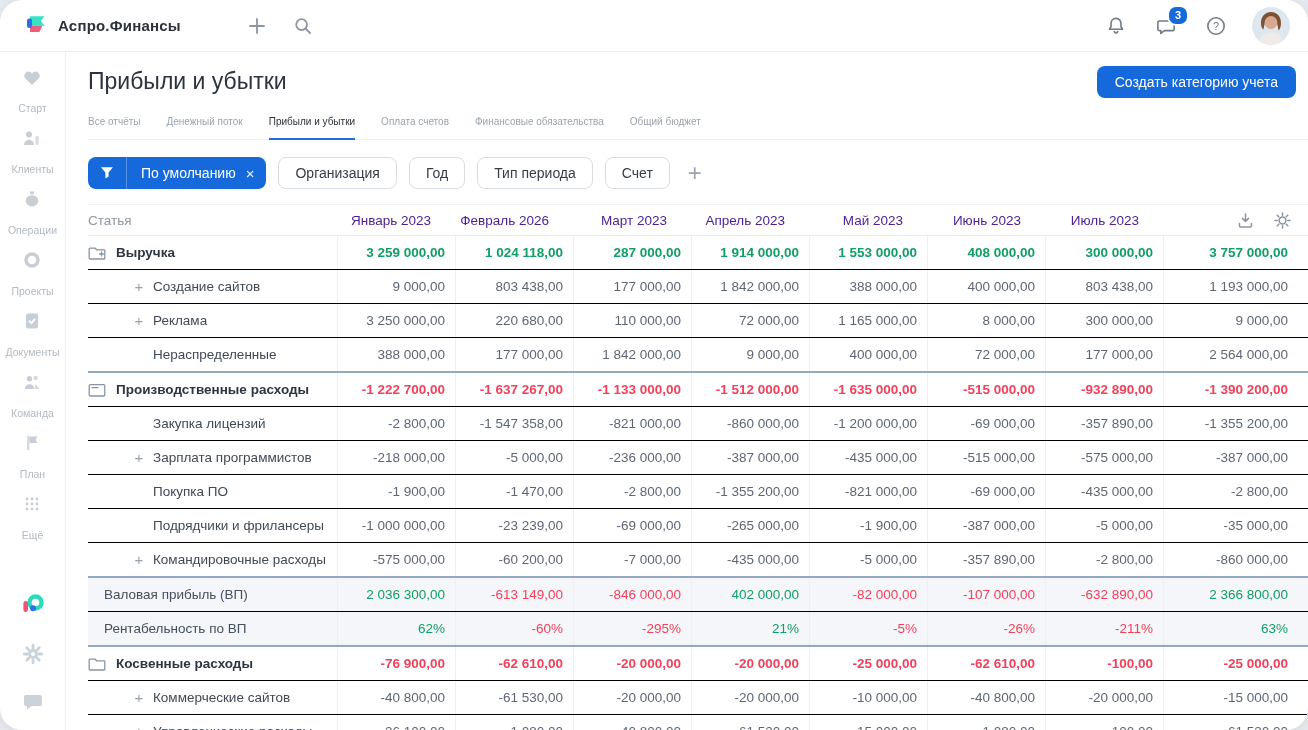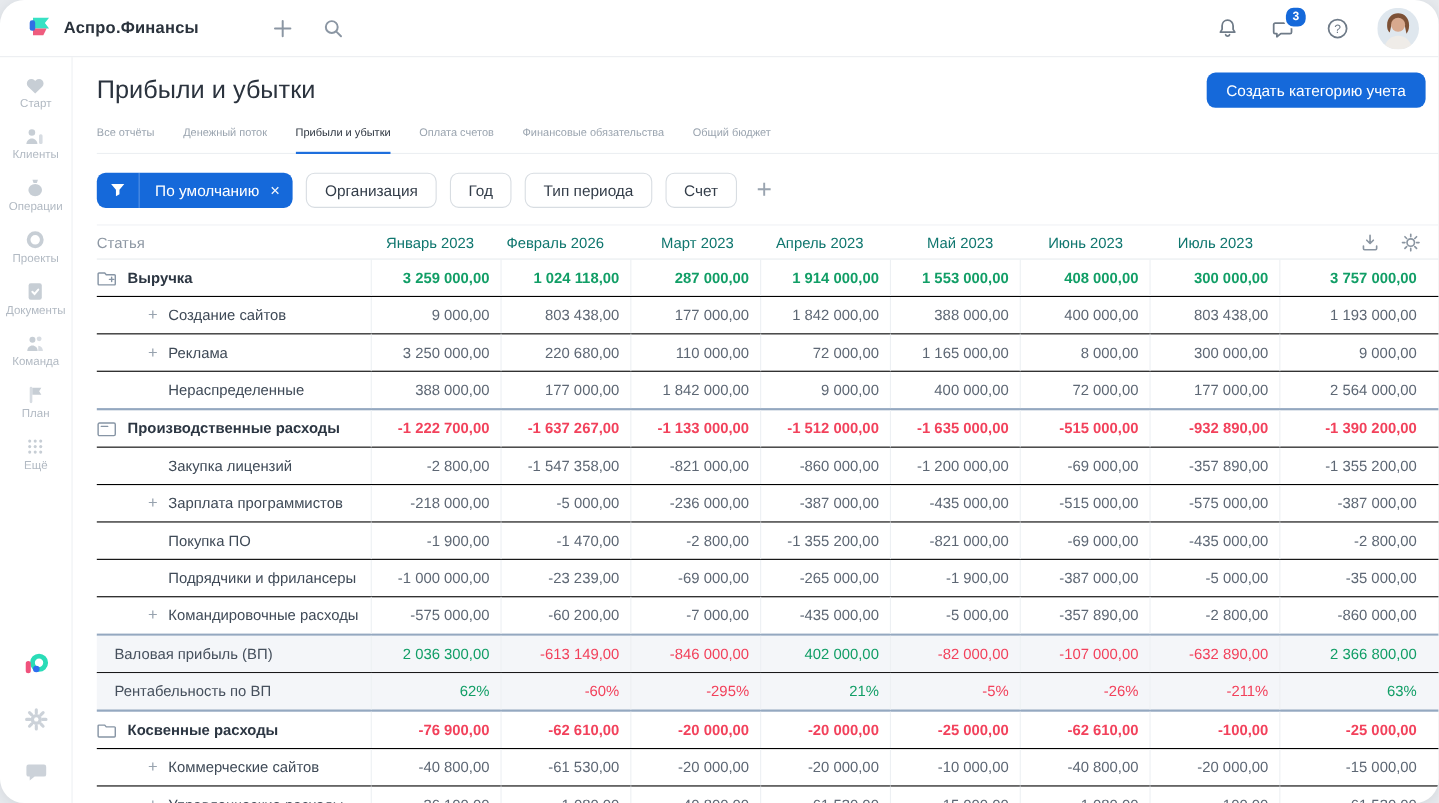--- a/index.html
+++ b/index.html
@@ -11,21 +11,21 @@
   .tb-ic{display:flex;align-items:center;justify-content:center;width:28px;height:28px;cursor:pointer;}
   .tb-add{margin-left:62px;}
   .tb-search{margin-left:18px;}
   .tb-right{margin-left:auto;display:flex;align-items:center;gap:22px;}
   .badge-wrap{position:relative;display:flex;}
   .badge{position:absolute;top:-7px;right:-9px;min-width:12px;height:17px;padding:0 3px;background:#1569da;color:#fff;font-size:11px;font-weight:700;border-radius:9px;display:flex;align-items:center;justify-content:center;border:2px solid #fff;}
   .avatar{width:38px;height:38px;border-radius:50%;overflow:hidden;flex:0 0 auto;cursor:pointer;}
   
   .body-row{display:flex;height:678px;}
   .sidebar{width:66px;box-sizing:border-box;border-right:1px solid #eef1f3;display:flex;flex-direction:column;align-items:center;padding:14px 0 16px;}
-  .sb-item{display:flex;flex-direction:column;align-items:center;gap:0;margin-bottom:13px;cursor:pointer;width:100%;}
+  .sb-item{display:flex;flex-direction:column;align-items:center;gap:14px;margin-bottom:13px;cursor:pointer;width:100%;}
   .sb-ic{display:flex;height:22px;align-items:center;}
   .sb-label{font-size:10.5px;color:#b2bac3;}
   .sb-bottom{margin-top:auto;display:flex;flex-direction:column;align-items:center;gap:24px;}
   .sb-bic{display:flex;cursor:pointer;}
   .main{flex:1;box-sizing:border-box;padding:14px 0 0 22px;overflow:hidden;}
   
   .page-head{display:flex;align-items:flex-start;justify-content:space-between;padding-right:12px;}
   .page-title{margin:2px 0 0;font-size:23px;font-weight:500;color:#2b333e;}
   .primary-btn{background:#1569da;color:#fff;border:none;border-radius:8px;height:32px;padding:0 18px;font-size:14px;font-family:inherit;cursor:pointer;}
   
@@ -40,21 +40,21 @@
   .flabel{padding:0 8px 0 14px;}
   .fx{padding:0 12px 0 2px;font-size:15px;opacity:.95;cursor:pointer;}
   .chip{display:flex;align-items:center;height:30px;border:1px solid #d8dde2;border-radius:8px;padding:0 16px;font-size:14px;color:#333d49;cursor:pointer;background:#fff;white-space:nowrap;}
   .addf{margin-left:6px;color:#9aa4b0;font-size:24px;font-weight:300;line-height:1;cursor:pointer;}
   
   .table{margin-top:15px;}
   .thead,.trow{display:grid;grid-template-columns:249px repeat(7,118px) 1fr;}
   .thead{height:30px;border-top:1px solid #f0f2f5;border-bottom:1px solid #e7ebee;}
   .hcell{display:flex;align-items:center;font-size:13.5px;white-space:nowrap;}
   .label-h{color:#8e98a4;}
-  .month{color:#0f766e;justify-content:flex-end;padding-right:24px;cursor:pointer;}
+  .month{color:#4c1d95;justify-content:flex-end;padding-right:24px;cursor:pointer;}
   .icons-cell{justify-content:flex-end;gap:18px;padding-right:16px;}
   .h-ic{display:flex;cursor:pointer;}
   .trow{height:33px;border-bottom:1px solid #000000;cursor:pointer;}
   .trow.sec-end{border-bottom:2px solid #94a8c0;}
   .label-cell{display:flex;align-items:center;font-size:13.5px;color:#3f4a57;white-space:nowrap;overflow:hidden;}
   .row-ic{display:flex;margin-right:10px;}
   .plus{width:14px;margin-right:7px;text-align:center;color:#97a2ae;font-size:15px;line-height:1;}
   .plus.hidden{visibility:hidden;}
   .child .label-cell{padding-left:44px;}
   .summary .label-cell{padding-left:16px;color:#46505d;}

